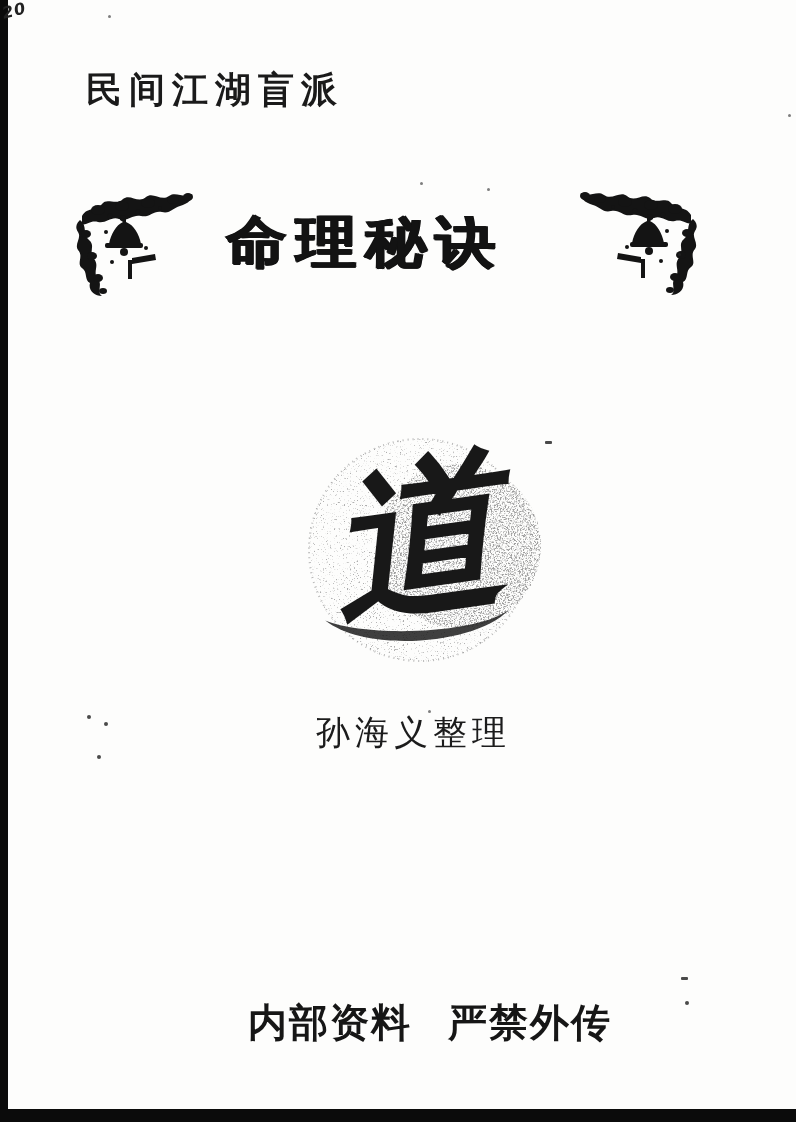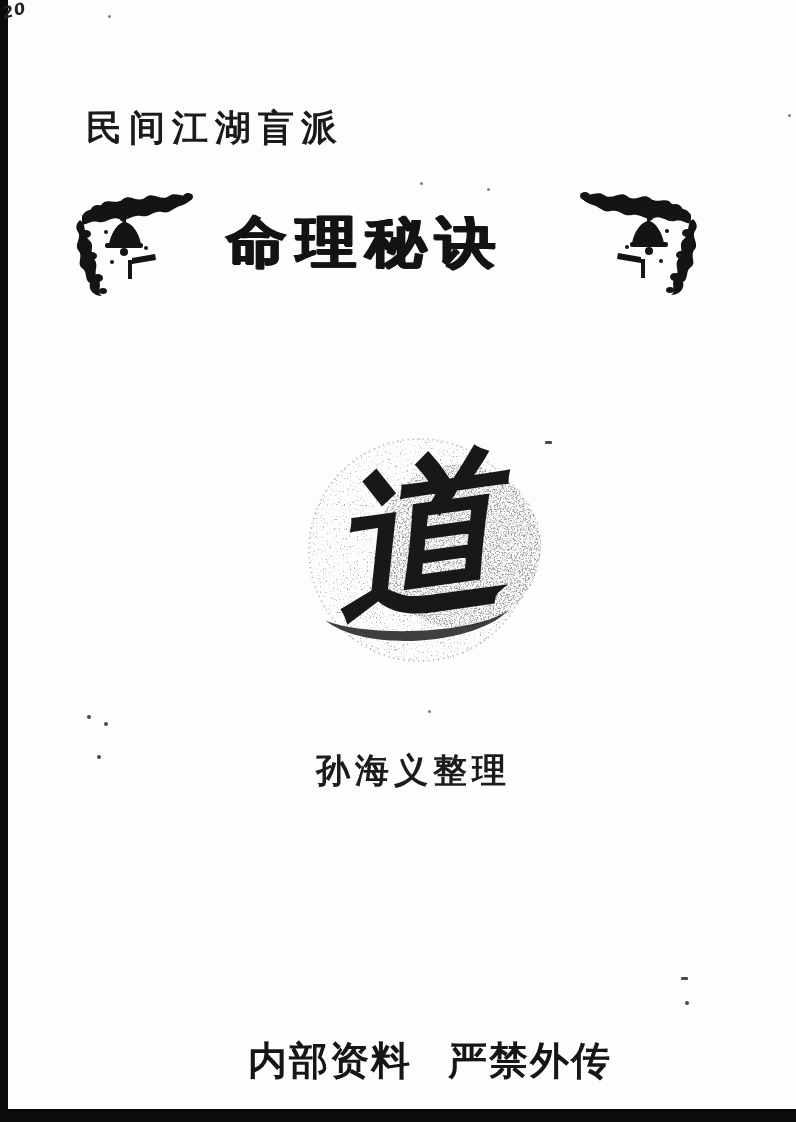--- a/index.html
+++ b/index.html
@@ -4,21 +4,21 @@
 <style>
   html,body{margin:0;padding:0;background:#e8e8e8;}
   .page{
     position:relative;
     width:796px;height:1122px;
     background:#fdfdfc;
     overflow:hidden;
     font-family:"DejaVu Serif","Liberation Serif",serif;
     color:#1b1b1b;
   }
-  .cjk{font-family:"DejaVu Serif","Liberation Serif",serif;margin-top:38px;}
+  .cjk{font-family:"DejaVu Serif","Liberation Serif",serif;}
   .edge{position:absolute;background:#0b0b0b;}
   .edge-left{left:0;top:0;width:8px;height:1122px;}
   .edge-bottom{left:0;bottom:0;width:796px;height:13px;}
   .handnote{
     position:absolute;left:2px;top:1px;
     font-family:"DejaVu Sans","Liberation Sans",sans-serif;
     font-style:italic;font-weight:700;font-size:16px;
     transform:rotate(-14deg);color:#222;letter-spacing:1px;
   }
   .series{
@@ -32,21 +32,21 @@
   .title{
     position:absolute;left:226px;top:212px;margin:0;
     font-size:58px;font-weight:900;letter-spacing:9px;
     white-space:nowrap;color:#131313;line-height:1.1;
     transform:scale(1.04,0.96);transform-origin:left top;
     text-shadow:1.5px 0 #131313,0 1px #131313,-1px 0 #131313,1px 1px #131313;
   }
   .seal{position:absolute;left:296px;top:428px;width:248px;height:248px;}
   .compiler{
     position:absolute;left:316px;top:710px;
-    font-size:34px;font-weight:700;letter-spacing:5px;
+    font-size:34px;font-weight:400;letter-spacing:5px;
     color:#1c1c1c;white-space:nowrap;
   }
   .notice{
     position:absolute;left:248px;top:996px;
     font-size:39px;font-weight:600;letter-spacing:2px;
     color:#161616;white-space:nowrap;text-align:right;
   }
   .notice-gap{display:inline-block;width:36px;}
   .speck{
     position:absolute;background:#2a2a2a;border-radius:50%;

